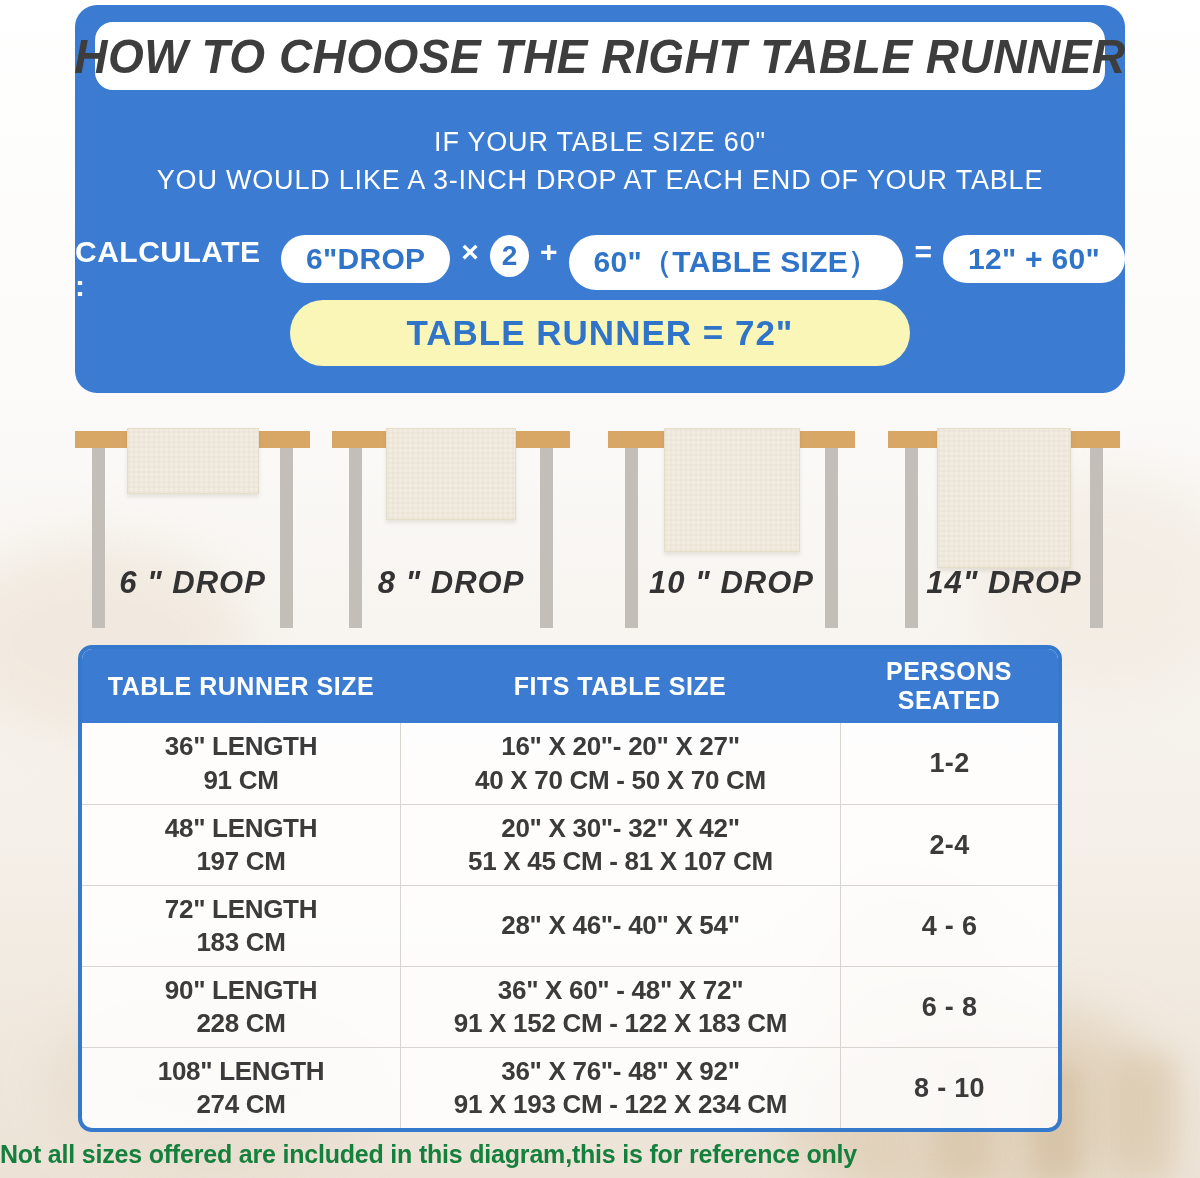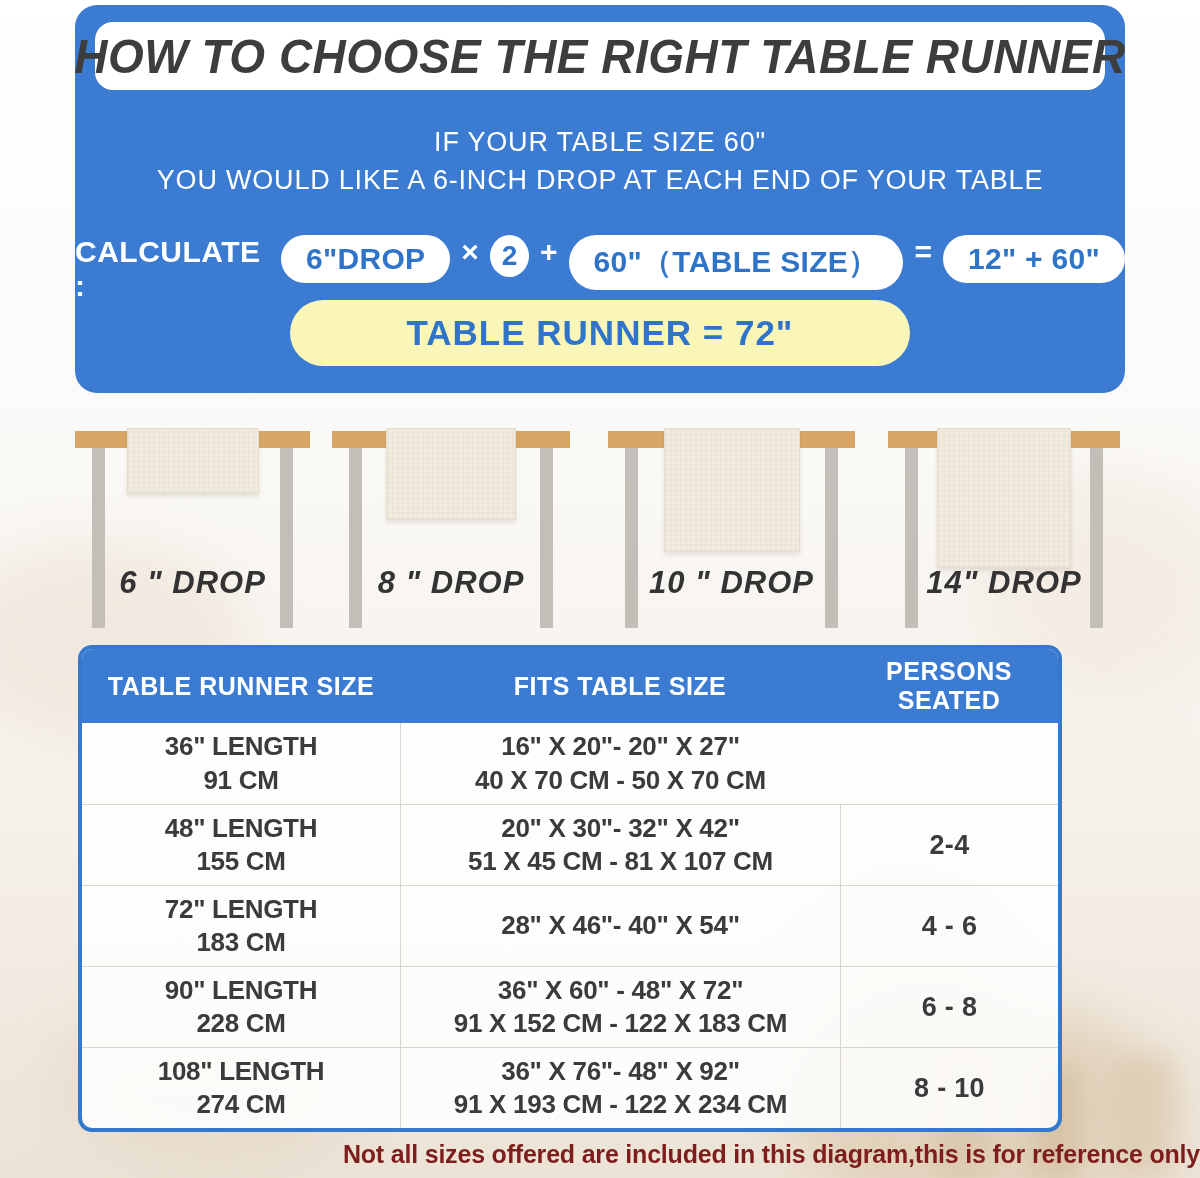--- a/index.html
+++ b/index.html
@@ -109,22 +109,22 @@
   .st-row + .st-row { border-top:1.5px solid #d8d4cf; }
   .cell {
     display:flex; flex-direction:column; align-items:center; justify-content:center;
     text-align:center; font-weight:bold; color:#3b3b3b; font-size:26px;
     line-height:1.28; letter-spacing:-.3px; white-space:nowrap;
   }
   .cell.mid, .cell.last { border-left:1.5px solid #d8d4cf; }
   .cell.last { font-size:27px; letter-spacing:.3px; }
 
   .footer-note {
-    position:absolute; left:0; right:0; top:1140px; text-align:right;
-    font-size:25px; font-weight:bold; color:#7f1d1d; letter-spacing:-.2px;margin-left:36px;
+    position:absolute; left:0; right:0; top:1140px; text-align:left;
+    font-size:25px; font-weight:bold; color:#15803d; letter-spacing:-.2px;
   }
 </style>
 </head>
 <body>
 
 <div class="page">
 
   <div class="bg-blob blob-1"></div>
   <div class="bg-blob blob-2"></div>
   <div class="bg-blob blob-3"></div>
@@ -133,21 +133,21 @@
   <div class="chair chair-1"></div>
   <div class="chair chair-2"></div>
   <div class="chair chair-3"></div>
   <div class="chair chair-4"></div>
 
   <div class="panel-top">
     <div class="title-box">
       <h1>HOW TO CHOOSE THE RIGHT TABLE RUNNER</h1>
     </div>
     <div class="intro-line intro-1">IF YOUR TABLE SIZE 60"</div>
-    <div class="intro-line intro-2">YOU WOULD LIKE A 6-INCH DROP AT EACH END OF YOUR TABLE</div>
+    <div class="intro-line intro-2">YOU WOULD LIKE A 3-INCH DROP AT EACH END OF YOUR TABLE</div>
 
     <div class="calc-row">
       <span class="calc-label">CALCULATE :</span>
       <span class="pill">6"DROP</span>
       <span class="op">×</span>
       <span class="circle-badge">2</span>
       <span class="op">+</span>
       <span class="pill">60"（TABLE SIZE）</span>
       <span class="op">=</span>
       <span class="pill">12" + 60"</span>
@@ -194,26 +194,27 @@
 
     <div class="st-row">
       <div class="cell">
         <span>36" LENGTH</span>
         <span>91 CM</span>
       </div>
       <div class="cell mid">
         <span>16" X 20"- 20" X 27"</span>
         <span>40 X 70 CM - 50 X 70 CM</span>
       </div>
+      <div class="cell last">1-2</div>
     </div>
 
     <div class="st-row">
       <div class="cell">
         <span>48" LENGTH</span>
-        <span>155 CM</span>
+        <span>197 CM</span>
       </div>
       <div class="cell mid">
         <span>20" X 30"- 32" X 42"</span>
         <span>51 X 45 CM - 81 X 107 CM</span>
       </div>
       <div class="cell last">2-4</div>
     </div>
 
     <div class="st-row">
       <div class="cell">

